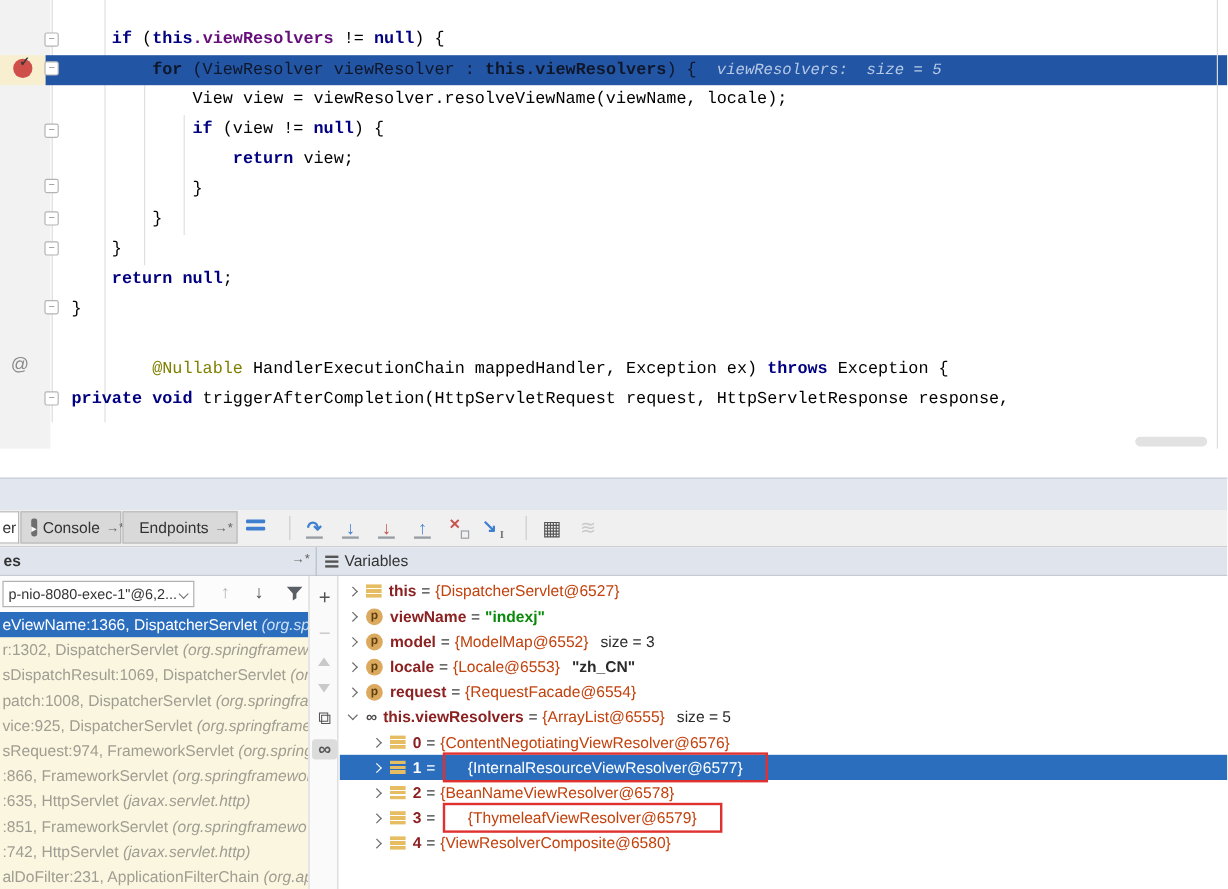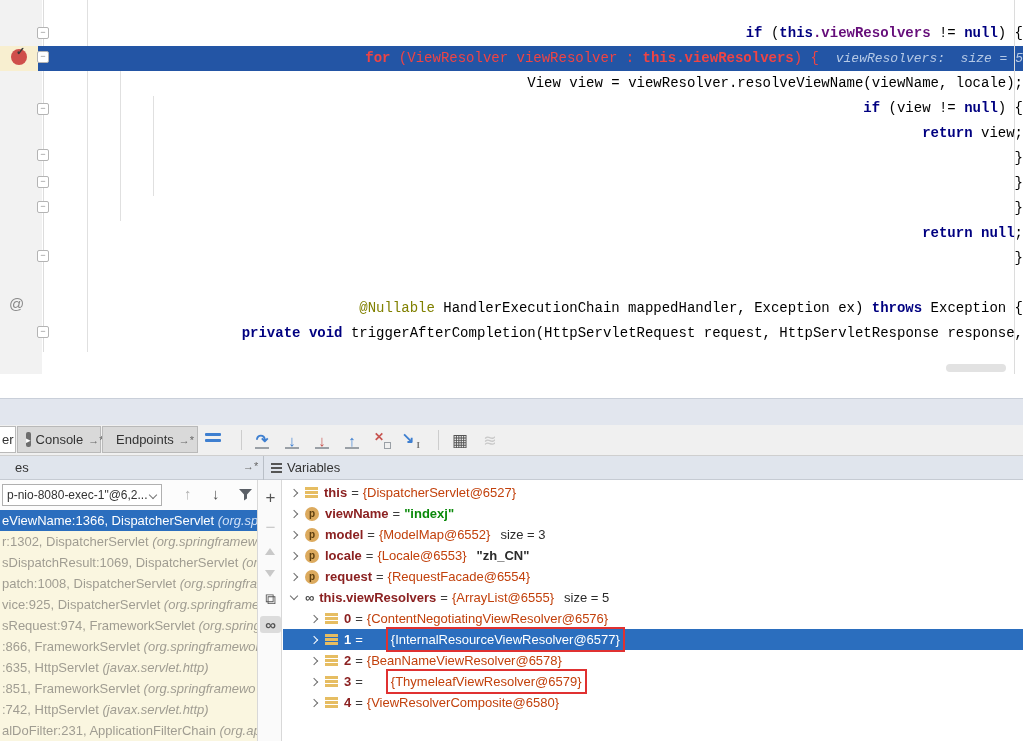--- a/index.html
+++ b/index.html
@@ -20,27 +20,27 @@
   .bp{position:absolute;left:11px;top:49px;width:16px;height:16px;border-radius:50%;
       background:#cf4f4b;}
   .bp .chk{position:absolute;left:5px;top:-4px;font-size:11px;font-weight:bold;color:#3a3a3a;}
   .gat{position:absolute;left:9px;top:295px;font-size:15px;color:#8a8a8a;}
 
   .fm{position:absolute;left:37px;width:12px;height:12px;background:#fff;border:1px solid #b4b4b4;
       border-radius:2px;color:#8e8e8e;font-size:9px;line-height:9px;text-align:center;z-index:5;}
 
   .code{position:absolute;left:0;top:21px;width:1023px;
         font-family:"Liberation Mono","DejaVu Sans Mono",monospace;font-size:14px;z-index:3;}
-  .cl{height:25px;line-height:25px;white-space:pre;padding-left:58px;text-align:right;}
+  .cl{height:25px;line-height:25px;white-space:pre;padding-left:26px;}
   .tk{color:#000080;font-weight:bold;}
   .tf{color:#660e7a;font-weight:bold;}
   .ta{color:#808000;}
   .tp{color:#000;}
   .th{color:#b5c9e6;font-style:italic;font-size:13px;}
-  .cl.hl .tk,.cl.hl .tf,.cl.hl .tp{color:#ef4444;}
+  .cl.hl .tk,.cl.hl .tf,.cl.hl .tp{color:#0f172a;}
 
   
   .crumbs{position:absolute;left:0;top:374px;width:1023px;height:24px;background:#fff;
           border-bottom:1px solid #e3e3e3;display:flex;align-items:center;padding-left:88px;
           font-size:13px;color:#787878;}
   .crumbs .sep{margin:0 9px;color:#9a9a9a;}
 
   
   .dband{position:absolute;left:0;top:398px;width:1023px;height:27px;background:#e2e6ee;
          border-top:1px solid #c9cfd9;}
@@ -61,21 +61,21 @@
   .si.blue{color:#3e7fd0;} .si.red{color:#c75450;} .si.dark{color:#555;font-weight:normal;}
   .si.dis{color:#c9c9c9;font-weight:normal;}
   .rtc-i{position:absolute;right:2px;bottom:2px;font-size:9px;color:#777;
          font-family:"Liberation Serif",serif;font-weight:bold;}
   .df-box{position:absolute;right:3px;bottom:3px;width:7px;height:7px;border:1.5px solid #9aa0a6;}
 
   
   .phdr{position:absolute;left:0;top:456px;width:1023px;height:24px;background:#e0e5ed;
         border-bottom:1px solid #c6cbd3;font-size:13px;color:#333;}
   .phdr .vdiv{position:absolute;left:263px;top:0;width:1px;height:24px;background:#b9bfc7;}
-  .fr-h{position:absolute;left:15px;top:4px;}
+  .fr-h{position:absolute;left:3px;top:4px;font-weight:bold;}
   .fr-pin{position:absolute;left:243px;top:4px;color:#666;font-size:11px;}
   .var-h{position:absolute;left:287px;top:4px;font-weight:bold;font-weight:normal;}
   .vham{position:absolute;left:271px;top:7px;width:11px;}
   .vham div{height:2px;background:#555;margin-bottom:2px;}
 
   
   .fr-tool{position:absolute;left:0;top:480px;width:257px;height:30px;background:#fcfcfc;}
   .combo{position:absolute;left:2px;top:4px;width:160px;height:22px;background:#fff;
          border:1px solid #b0b0b0;font-size:12px;color:#333;line-height:20px;padding:0 16px 0 4px;
          white-space:nowrap;overflow:hidden;}
@@ -112,21 +112,21 @@
   .bars{width:13px;height:11px;background:linear-gradient(#e6bd62 0 3px,transparent 3px 4px,
         #e6bd62 4px 7px,transparent 7px 8px,#e6bd62 8px 11px);}
   .ip{width:14px;height:14px;border-radius:50%;background:#dcaa5e;color:#5d3f10;font-size:10px;
       font-weight:bold;display:flex;align-items:center;justify-content:center;}
   .iw{font-size:13px;font-weight:bold;color:#4a4a4a;letter-spacing:-1px;}
   .vname{color:#8b2121;font-weight:bold;}
   .veq{color:#3c3c3c;margin:0 4px;}
   .vref{color:#c2410c;}
   .vstr{color:#0a8a0a;font-weight:bold;}
   .vextra{margin-left:10px;color:#2b2b2b;}
-  .redbox{border:2px solid #e03131;padding:0 3px;margin:0 19px;}
+  .redbox{border:2px solid #e03131;padding:0 19px;margin:0 2px;}
 
   .lvl1{padding-left:20px;}
 </style>
 </head>
 <body>
 
 <div id="app">
 
   <div class="editor">
     <div class="gutter"></div>

